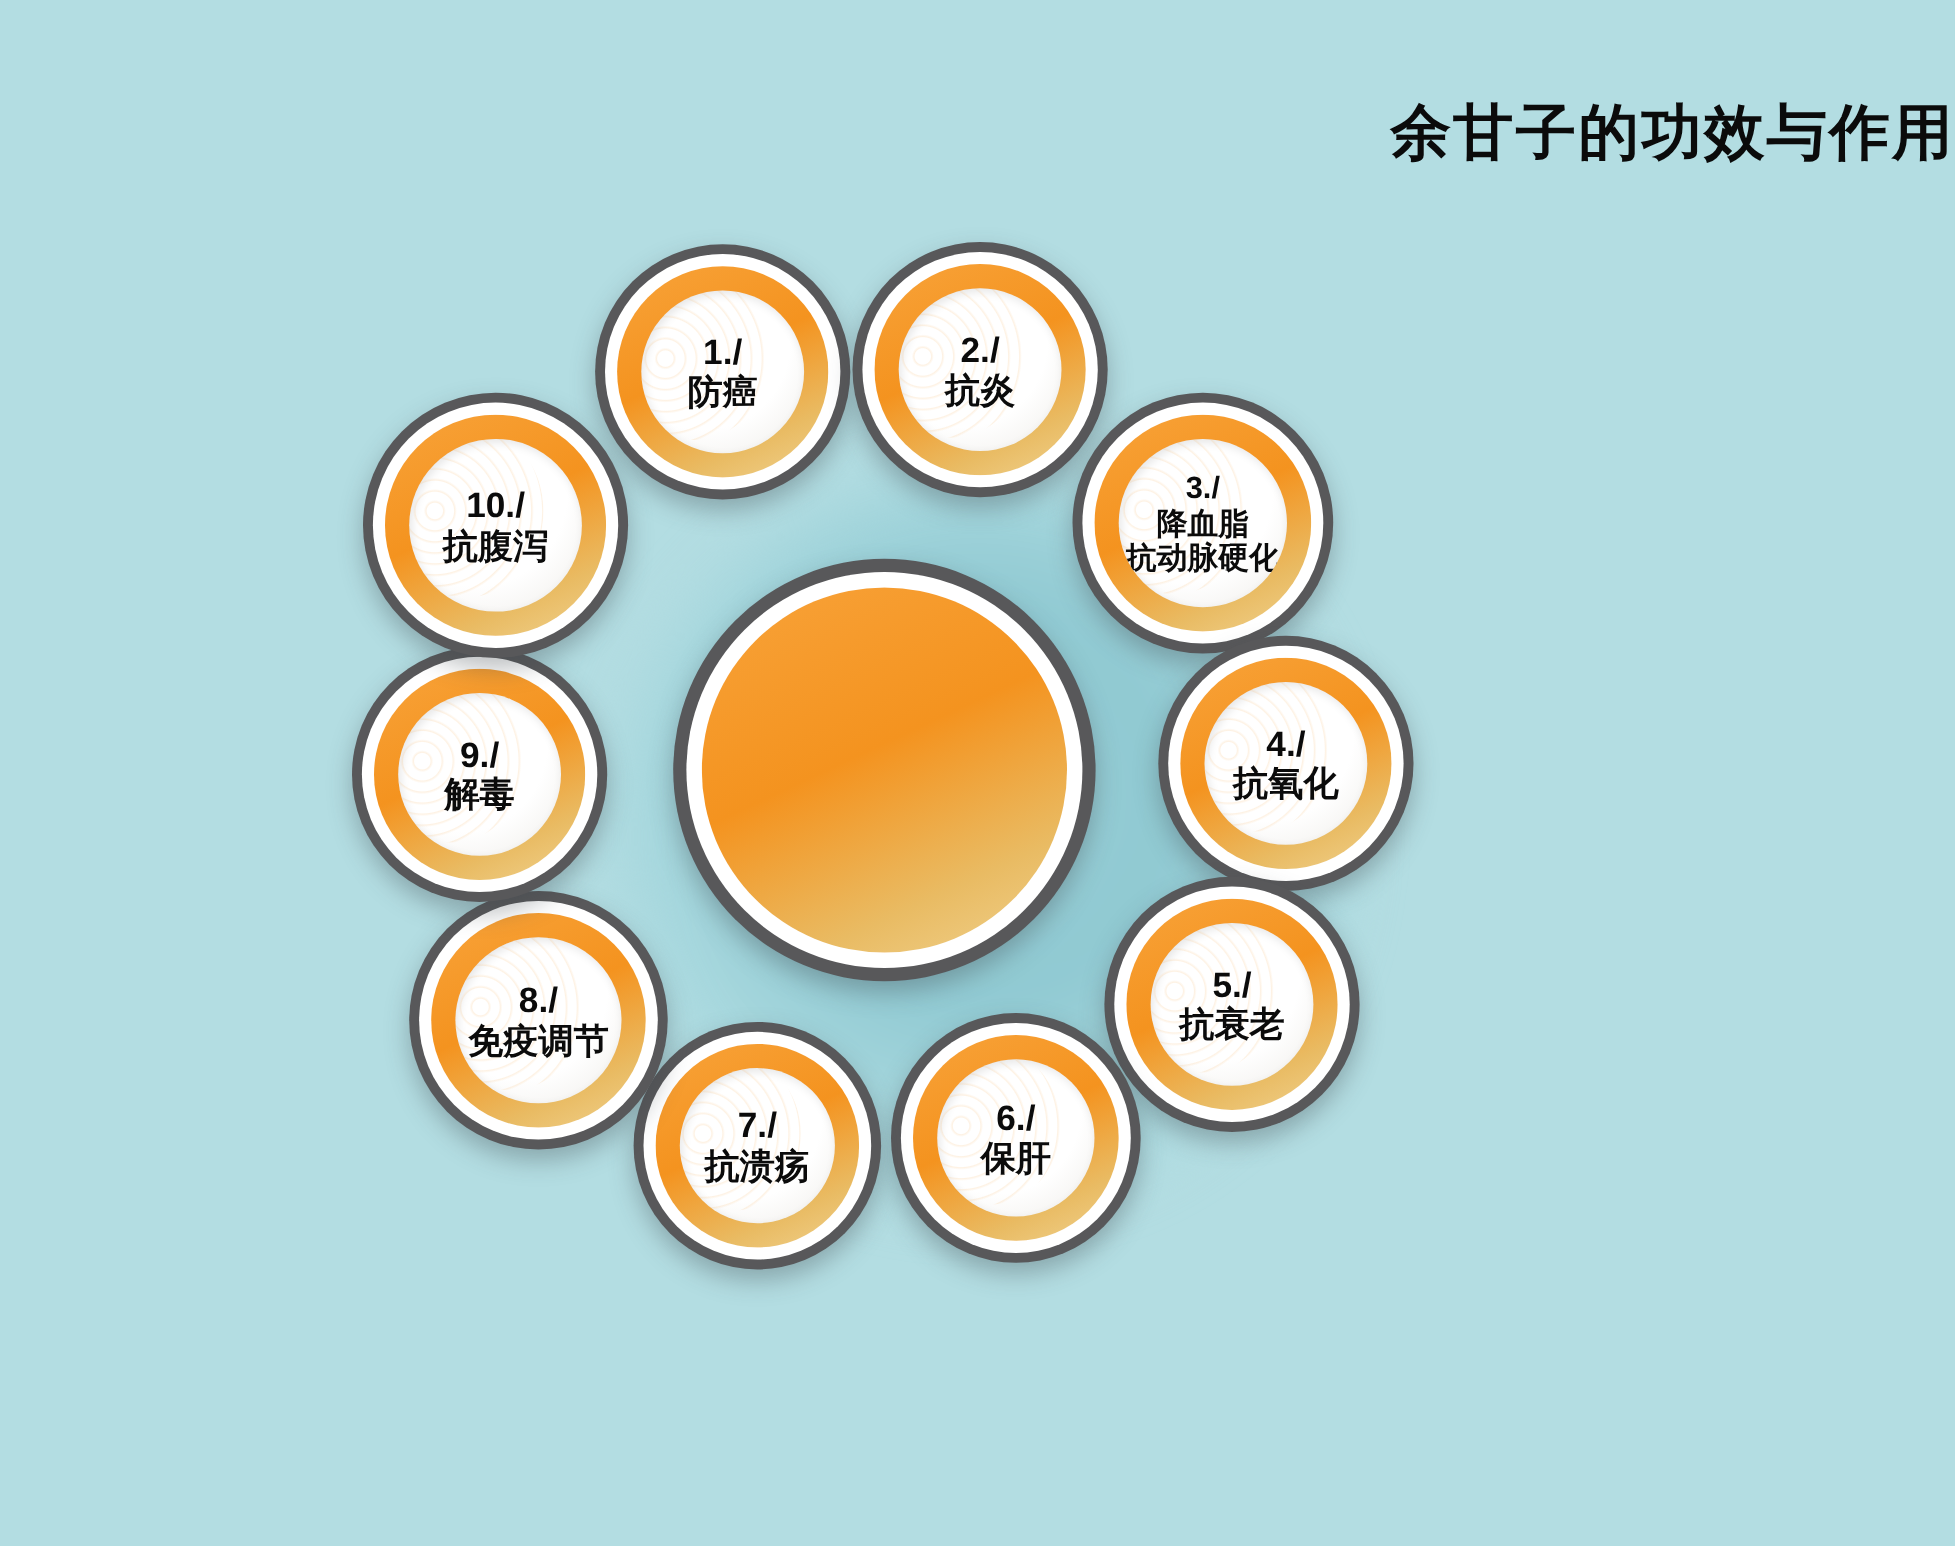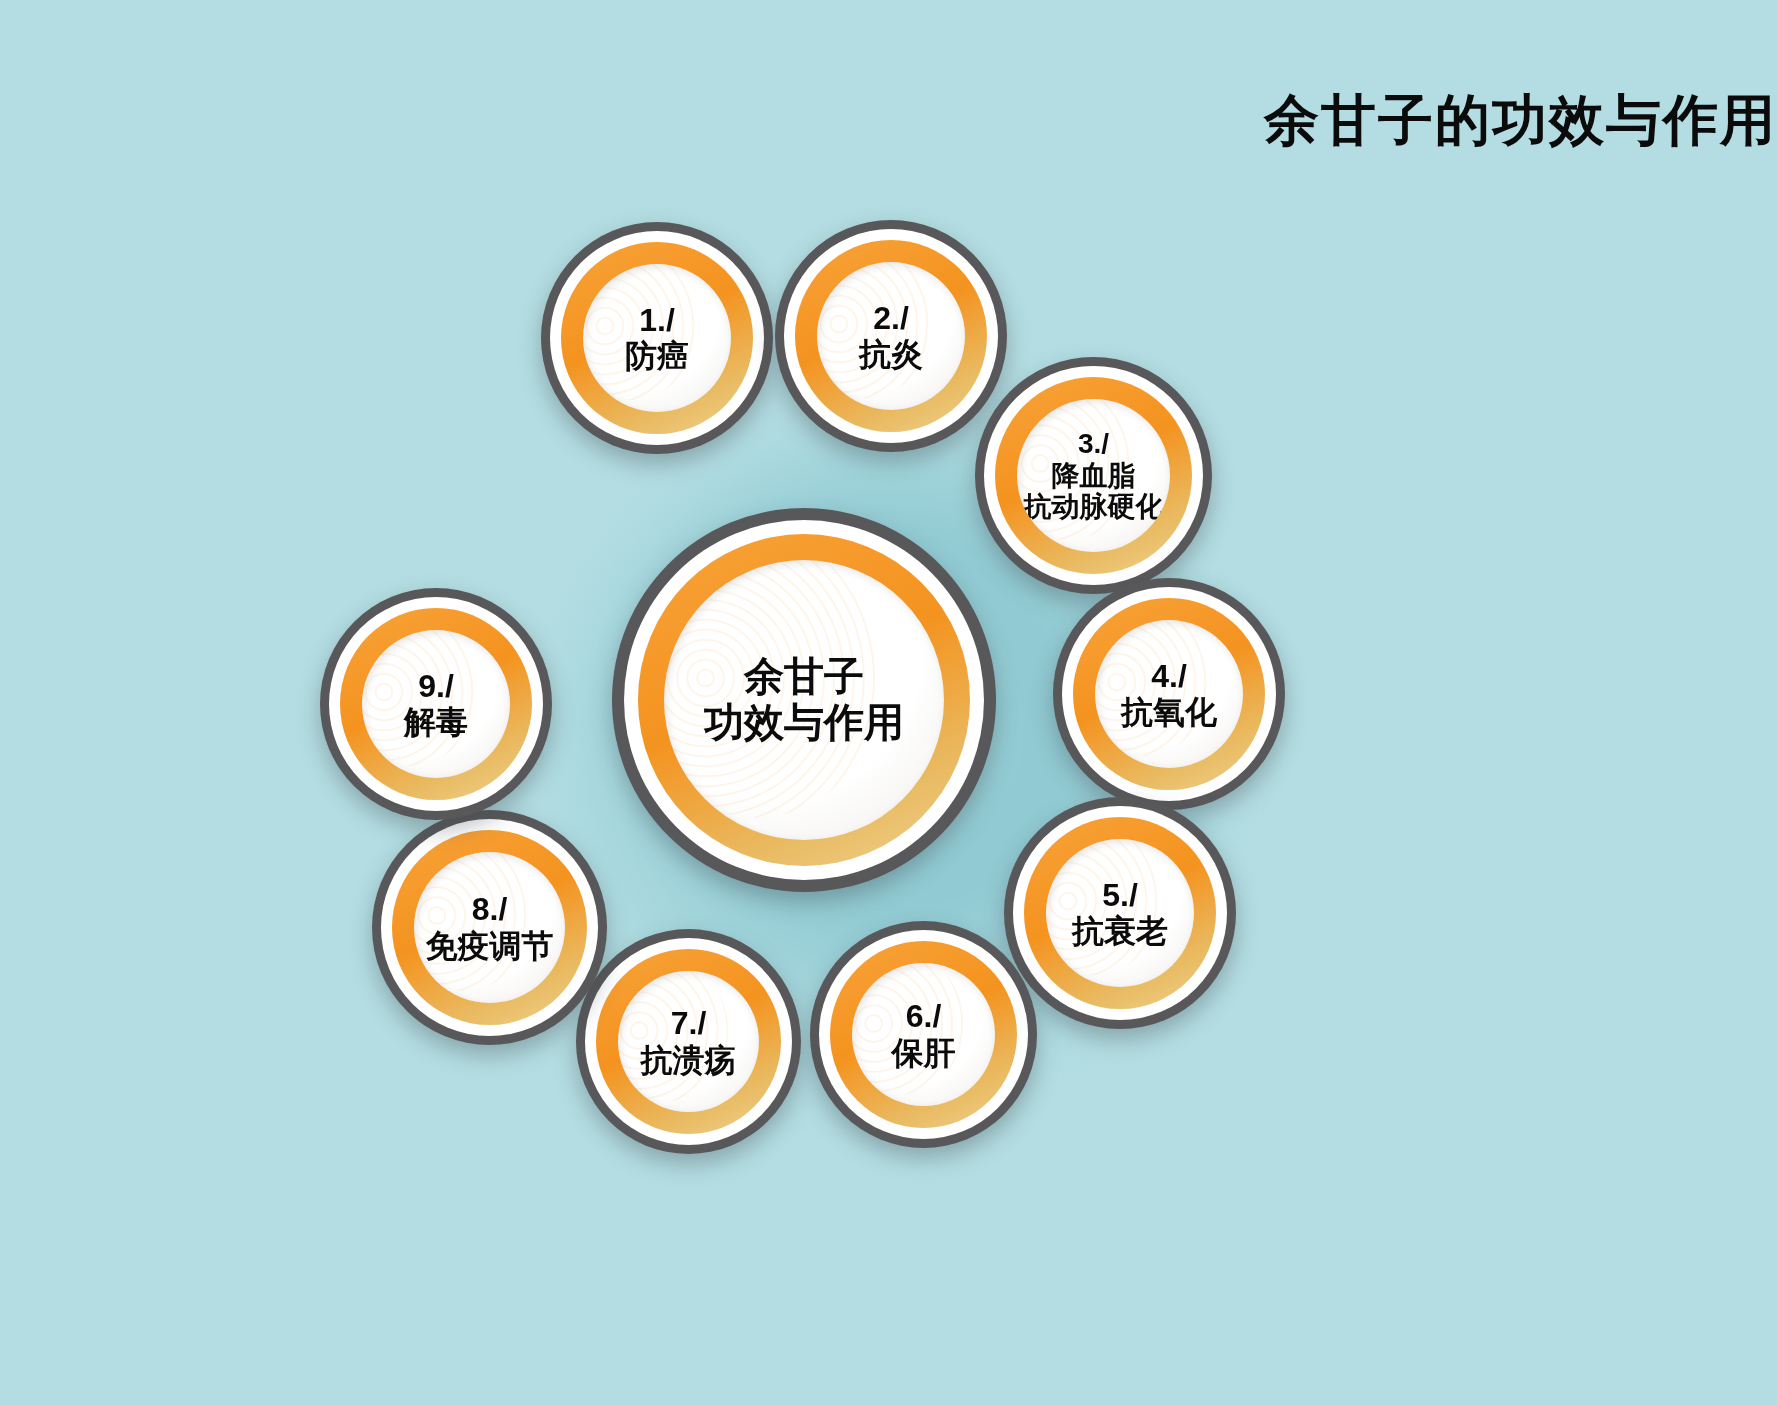--- a/index.html
+++ b/index.html
@@ -230,23 +230,27 @@
 
   <div class="bubble sat" id="bubble-9">
     <div class="ring-white"></div>
     <div class="ring-orange"></div>
     <div class="disc">
       <span class="label">9./
 解毒</span>
     </div>
   </div>
 
+  <div class="bubble sat" id="bubble-10">
+    <div class="ring-white"></div>
+    <div class="ring-orange"></div>
+    <div class="disc">
+      <span class="label">10./
+抗腹泻</span>
+    </div>
+  </div>
 
   <div class="bubble" id="bubble-center">
     <div class="ring-white"></div>
     <div class="ring-orange"></div>
-    <div class="disc">
-      <span class="label">余甘子
-功效与作用</span>
-    </div>
   </div>
 
 </div>
 
 </body></html>

